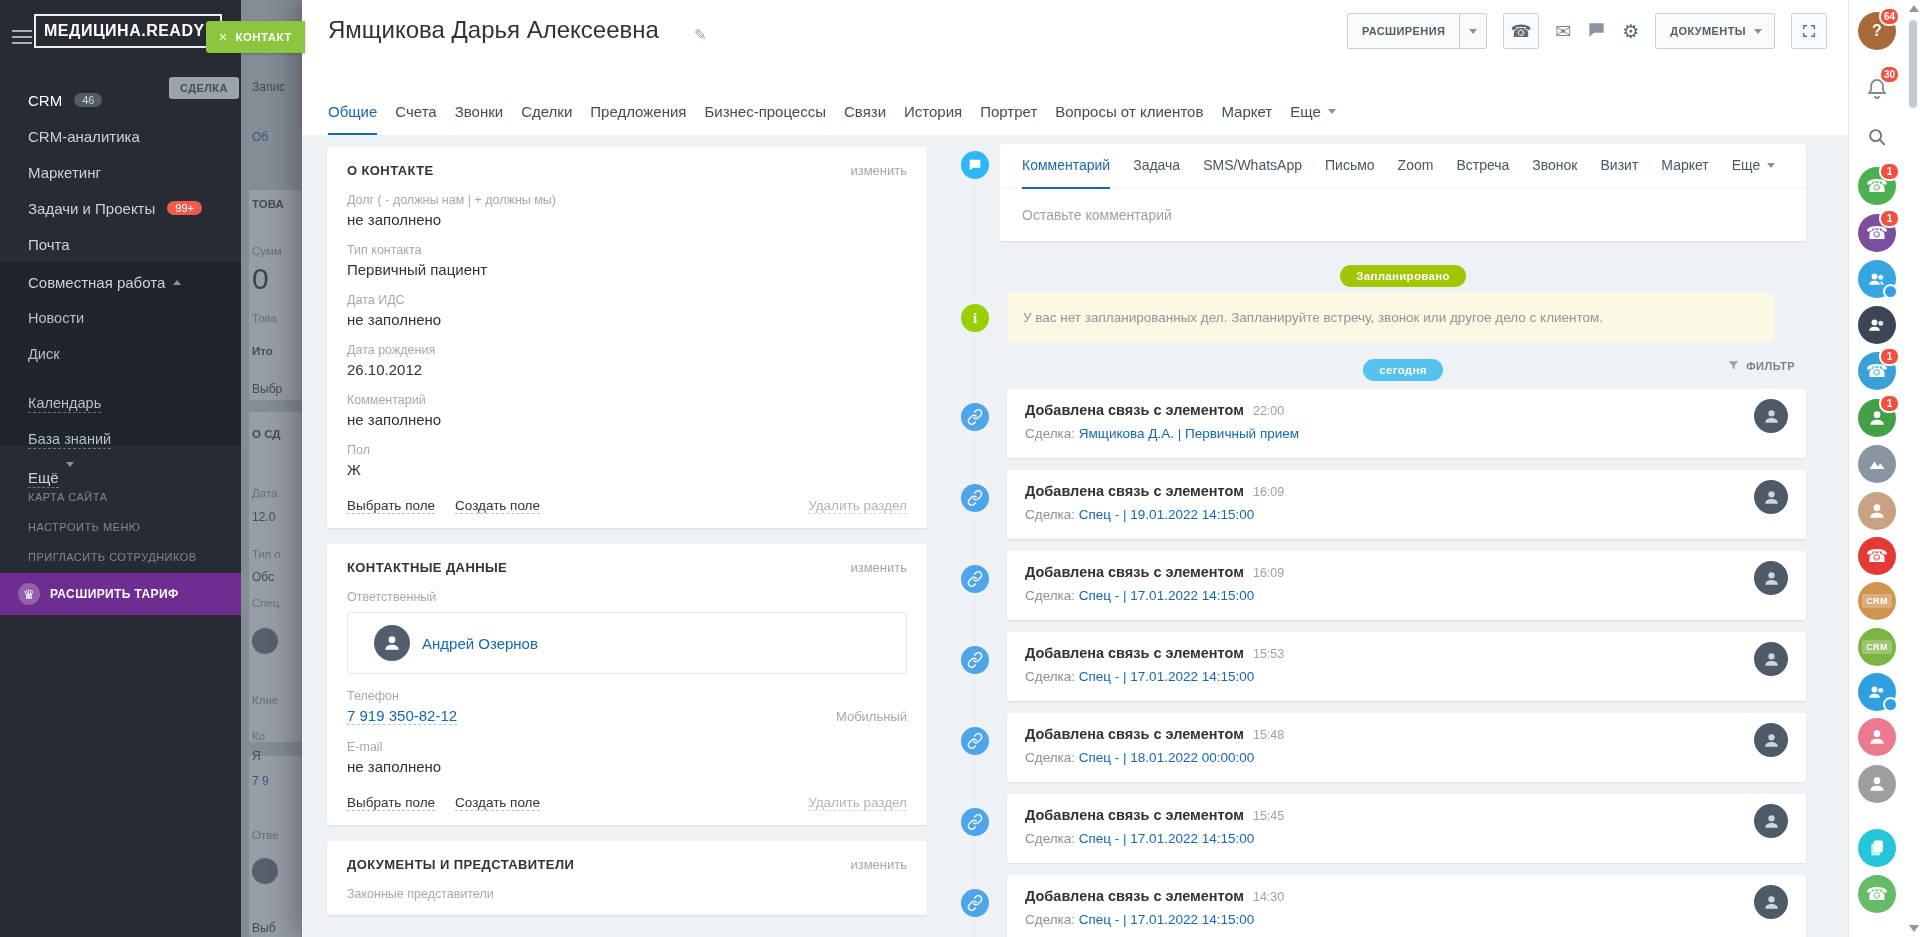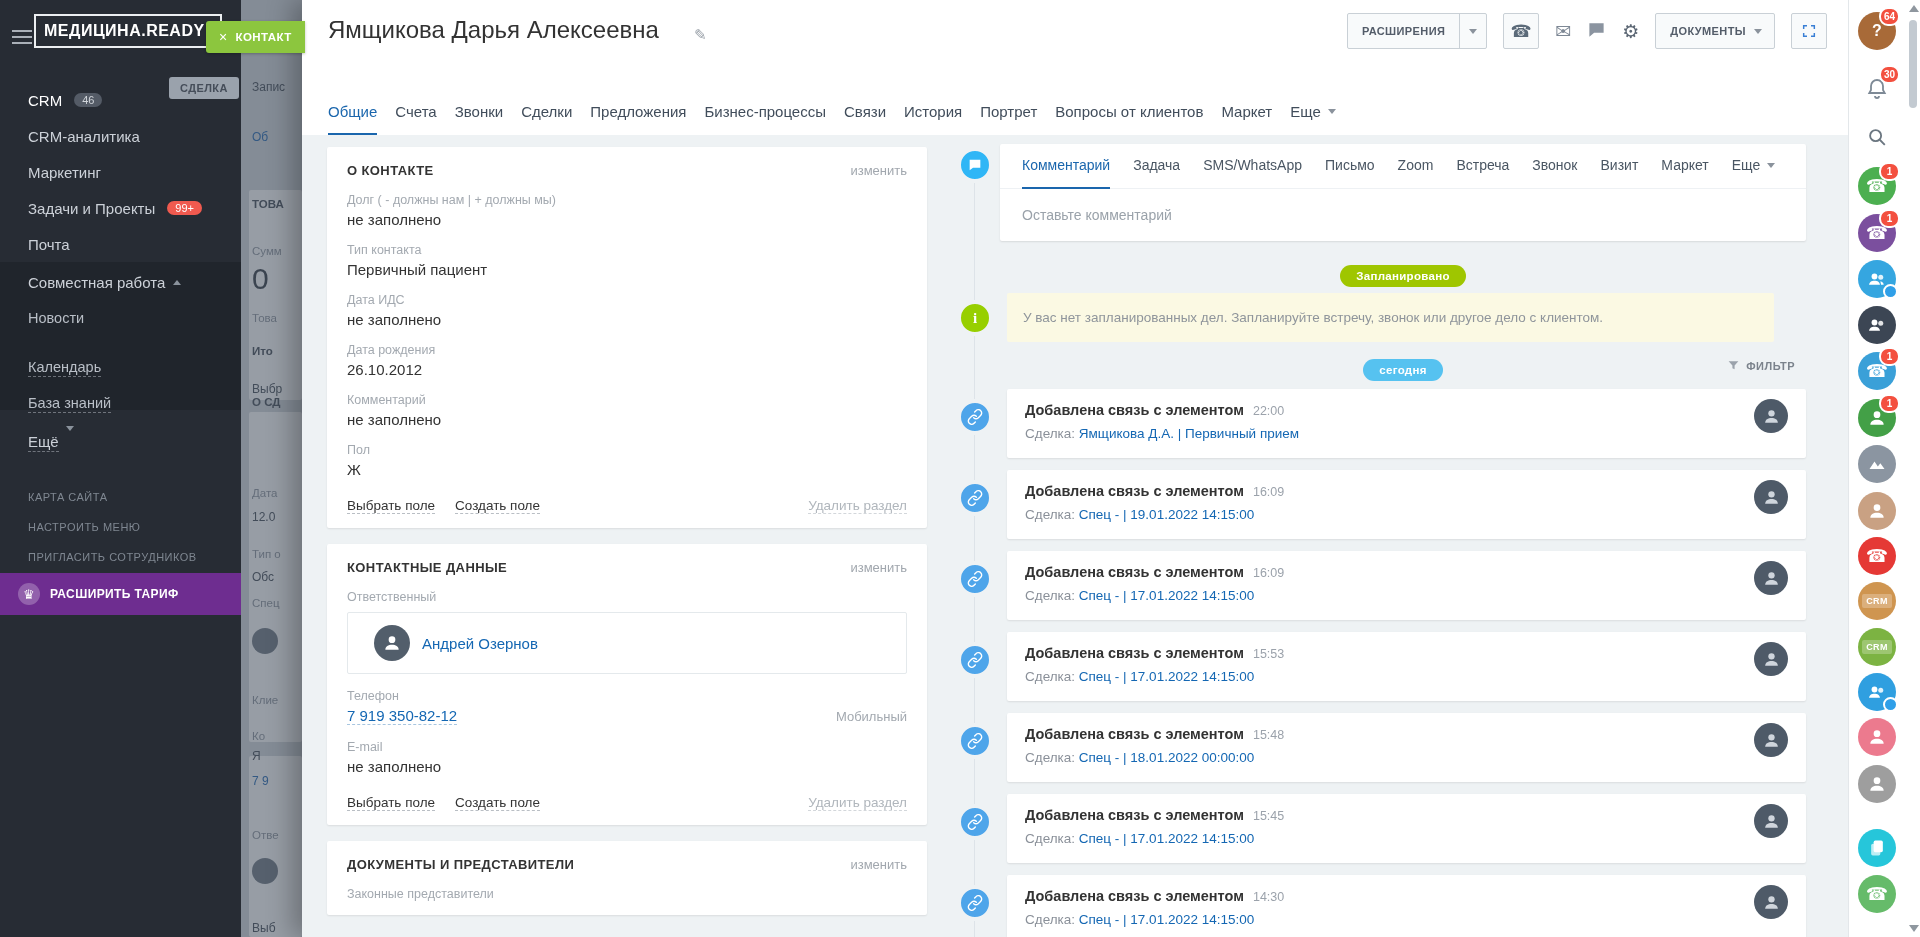--- a/index.html
+++ b/index.html
@@ -168,20 +168,23 @@
       </div>
       <div class="subblock">
         <div class="mrow">
           <span>Совместная работа</span>
           <span class="caret-up"></span>
         </div>
         <div class="srow">
           <span>Новости</span>
         </div>
         <div class="srow">
+          <span>Диск</span>
+        </div>
+        <div class="srow">
           <span class="dashed-u">Календарь</span>
         </div>
         <div class="srow">
           <span class="dashed-u">База знаний</span>
         </div>
       </div>
       <div class="mrow">
         <span class="dashed-u">Ещё</span>
         <span class="caret-dn"></span>
       </div>
@@ -208,21 +211,21 @@
     <div class="bgcard" style="top:412px;height:330px;"></div>
     <div class="bgcard" style="top:756px;height:181px;"></div>
     <span class="f" style="top:80px;">Запис</span>
     <span class="f blue" style="top:130px;">Об</span>
     <span class="f b" style="top:198px;">ТОВА</span>
     <span class="f grey" style="top:245px;">Сумм</span>
     <span class="f big" style="top:262px;">0</span>
     <span class="f grey" style="top:312px;">Това</span>
     <span class="f b" style="top:345px;">Ито</span>
     <span class="f" style="top:382px;">Выбр</span>
-    <span class="f b" style="top:396px;">О СД</span>
+    <span class="f b" style="top:428px;">О СД</span>
     <span class="f grey" style="top:487px;">Дата</span>
     <span class="f" style="top:510px;">12.0</span>
     <span class="f grey" style="top:548px;">Тип о</span>
     <span class="f" style="top:570px;">Обс</span>
     <span class="f grey" style="top:597px;">Спец</span>
     <div class="bgav" style="top:628px;"></div>
     <span class="f grey" style="top:694px;">Клие</span>
     <span class="f grey" style="top:730px;">Ко</span>
     <span class="f" style="top:749px;">Я</span>
     <span class="f blue" style="top:774px;">7 9</span>

